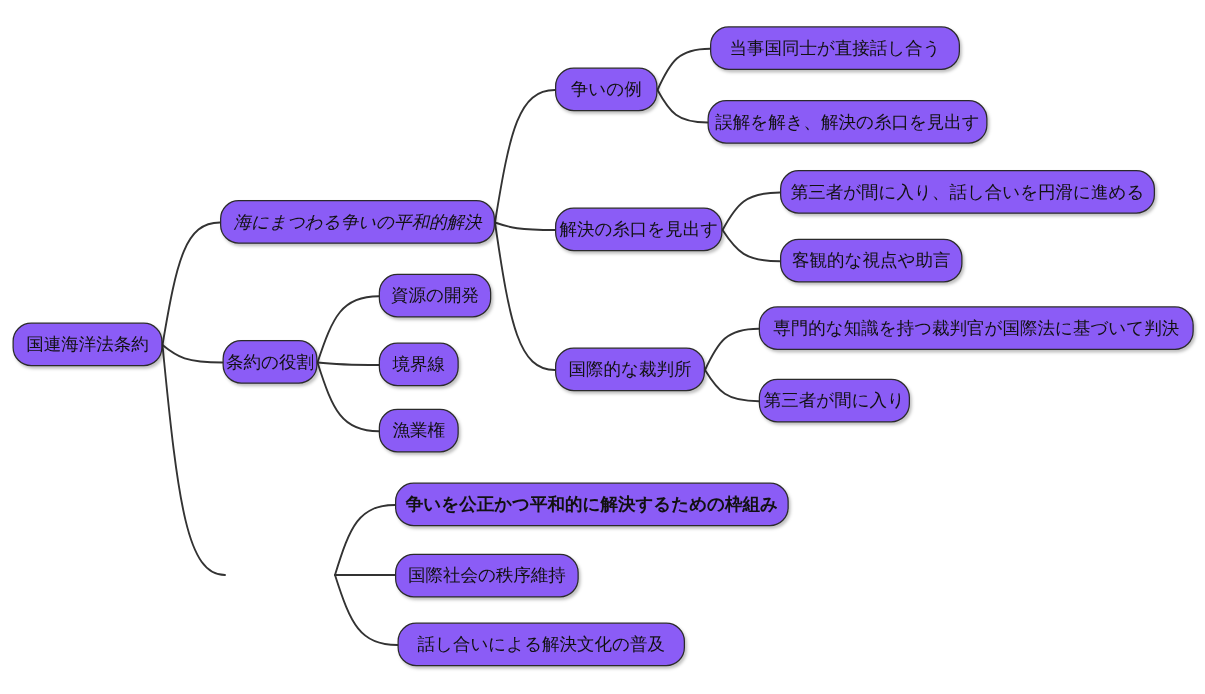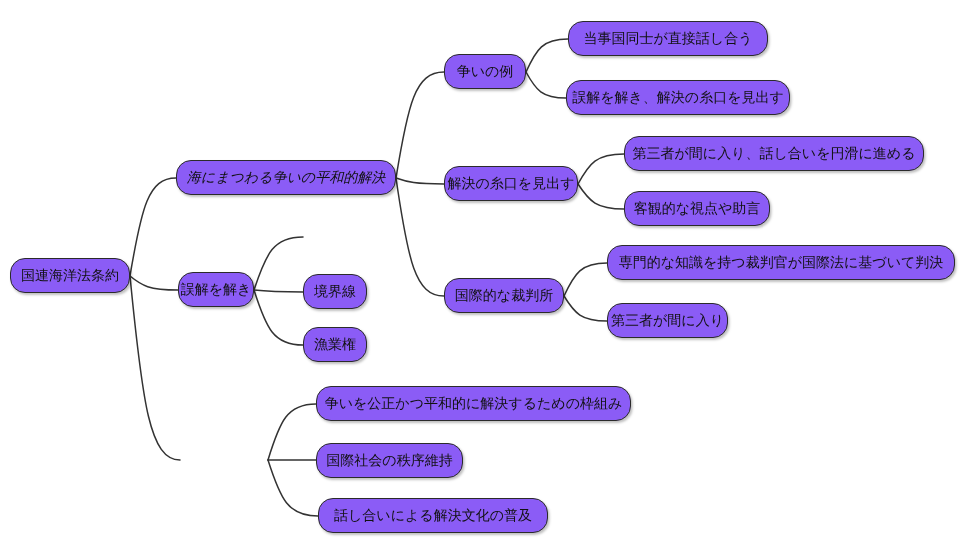--- a/index.html
+++ b/index.html
@@ -109,34 +109,37 @@
 
   <div class="node" style="left:607px; top:245px; width:348px;">
     <span>専門的な知識を持つ裁判官が国際法に基づいて判決</span>
   </div>
 
   <div class="node" style="left:607px; top:303px; width:121px;">
     <span>第三者が間に入り</span>
   </div>
 
   <div class="node" style="left:178px; top:272px; width:76px;">
-    <span>誤解を解き</span>
+    <span>条約の役割</span>
   </div>
 
+  <div class="node" style="left:303px; top:219px; width:90px;">
+    <span>資源の開発</span>
+  </div>
 
   <div class="node" style="left:303px; top:274px; width:64px;">
     <span>境界線</span>
   </div>
 
   <div class="node" style="left:303px; top:327px; width:64px;">
     <span>漁業権</span>
   </div>
 
 
-  <div class="node" style="left:316px; top:386px; width:315px;">
+  <div class="node" style="left:316px; top:386px; width:315px;font-weight:bold;">
     <span>争いを公正かつ平和的に解決するための枠組み</span>
   </div>
 
   <div class="node" style="left:316px; top:443px; width:147px;">
     <span>国際社会の秩序維持</span>
   </div>
 
   <div class="node" style="left:318px; top:498px; width:230px;">
     <span>話し合いによる解決文化の普及</span>
   </div>

